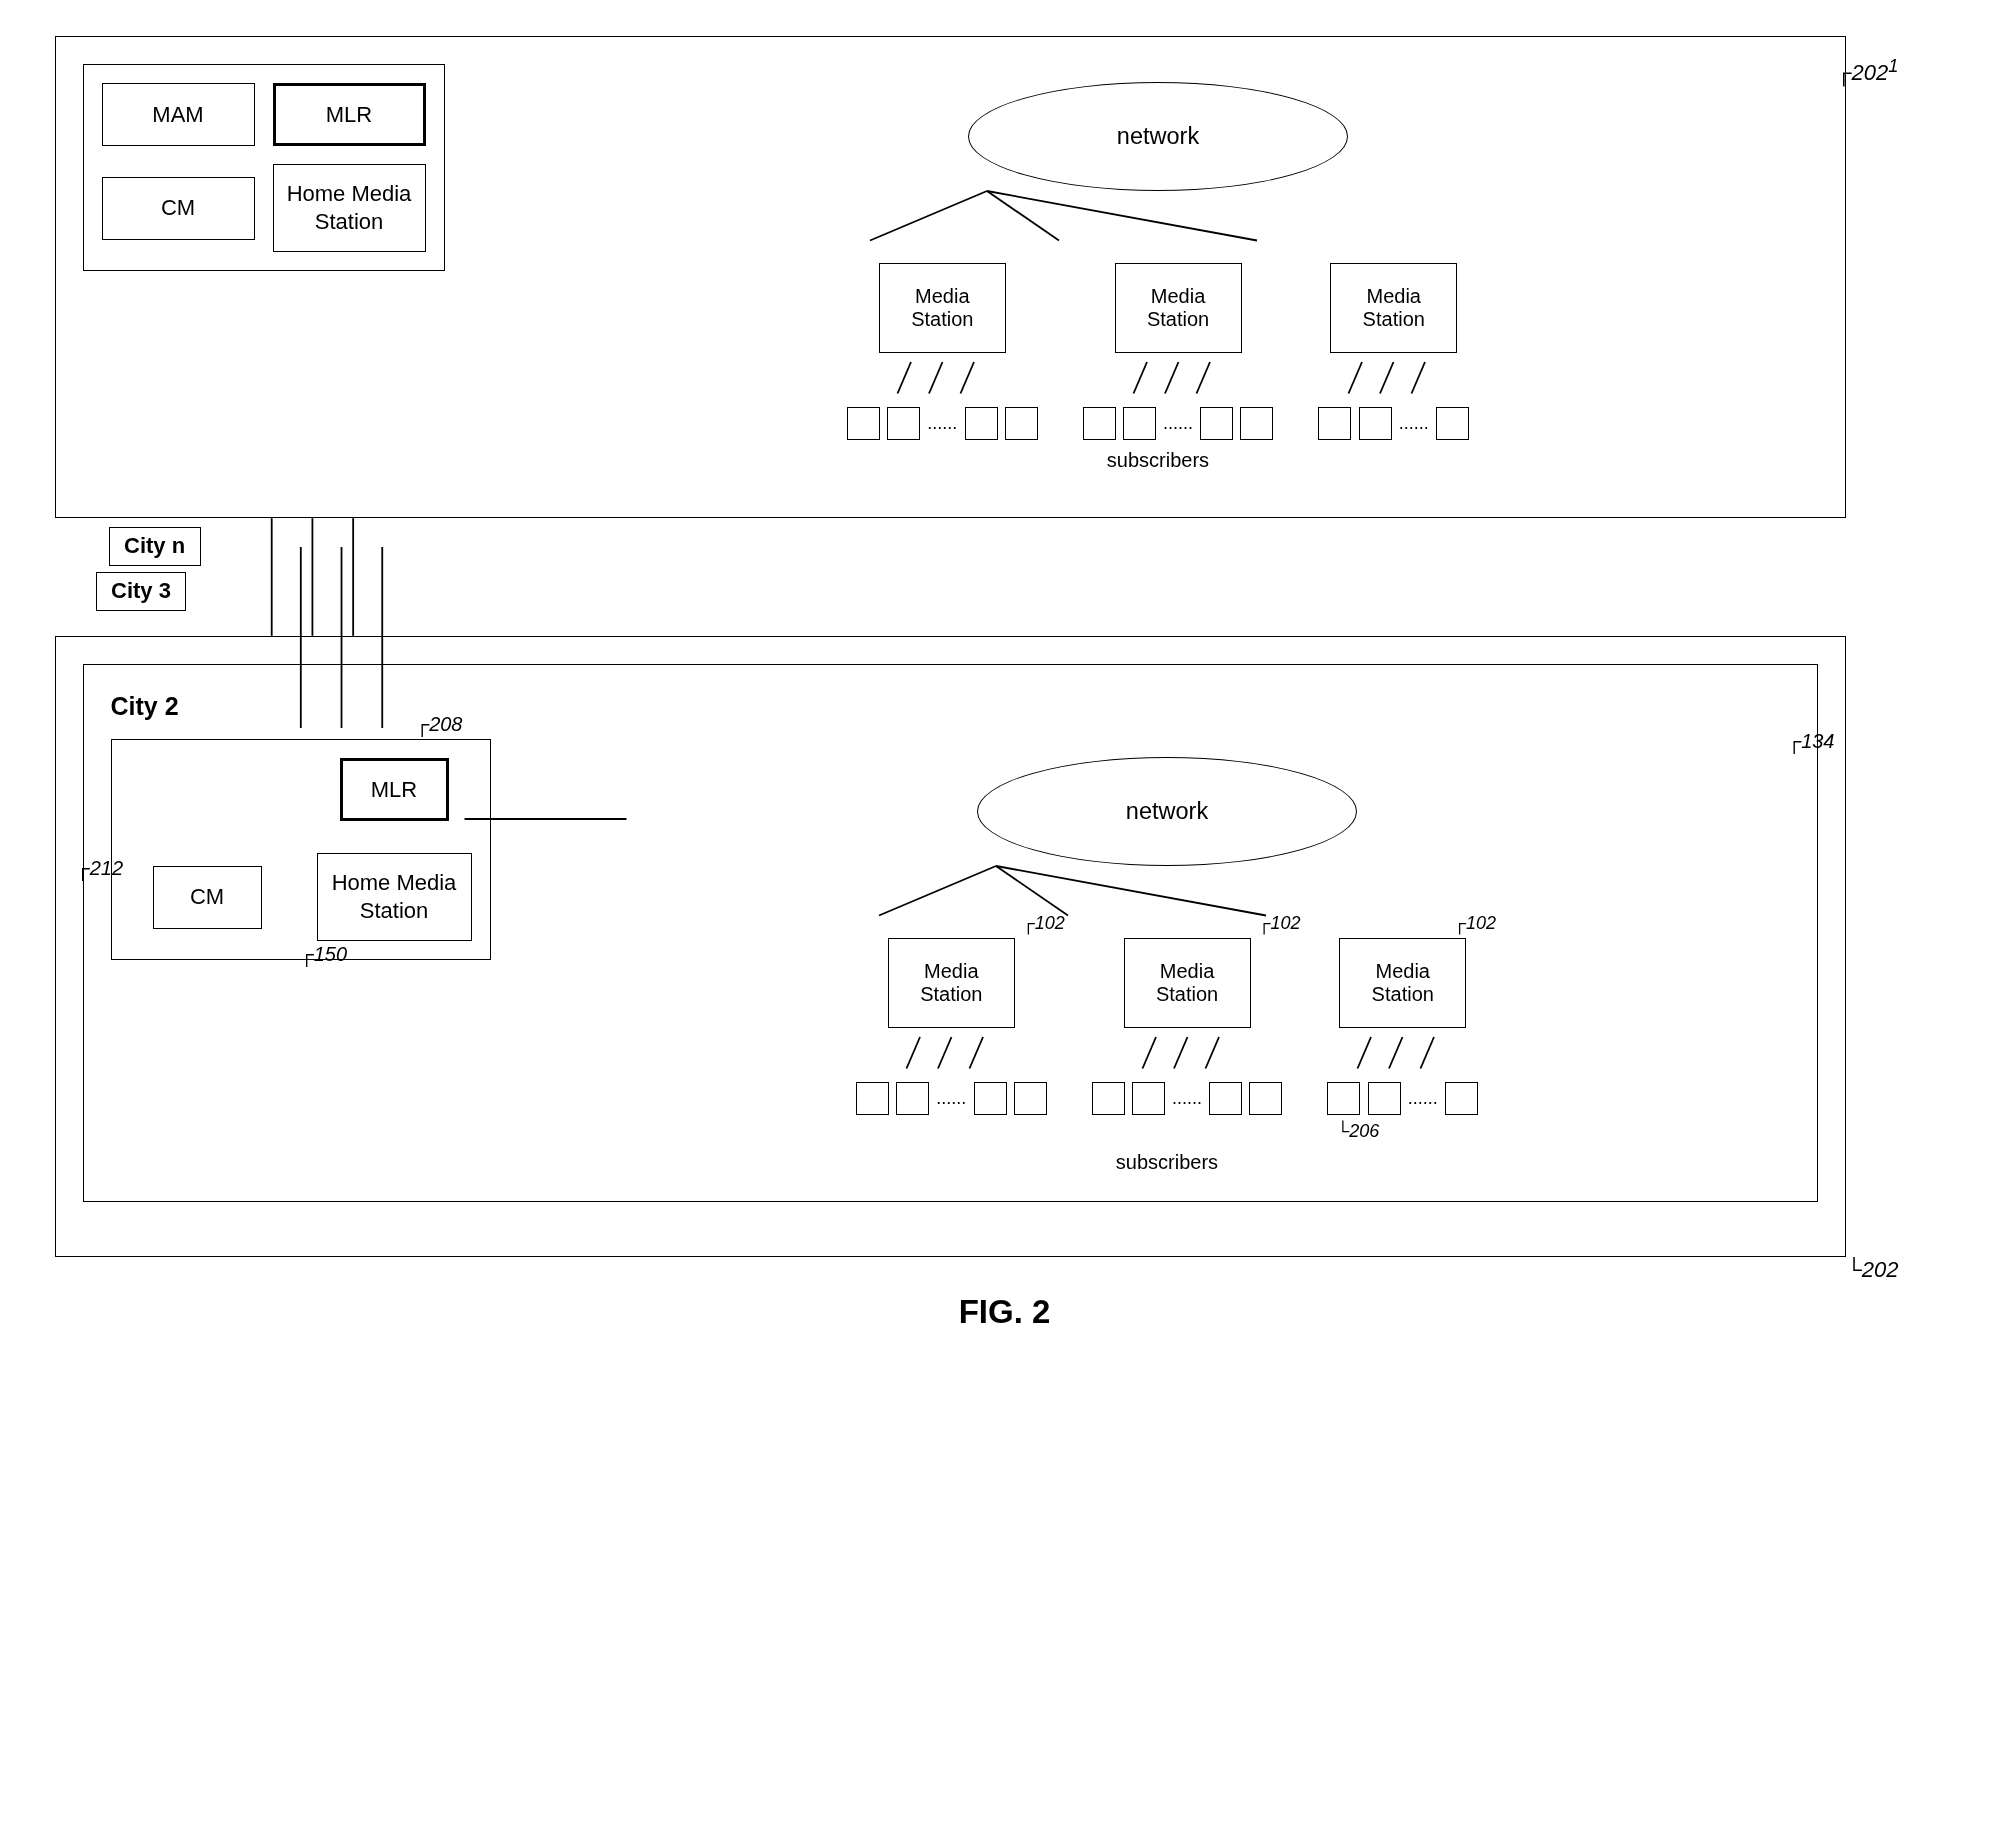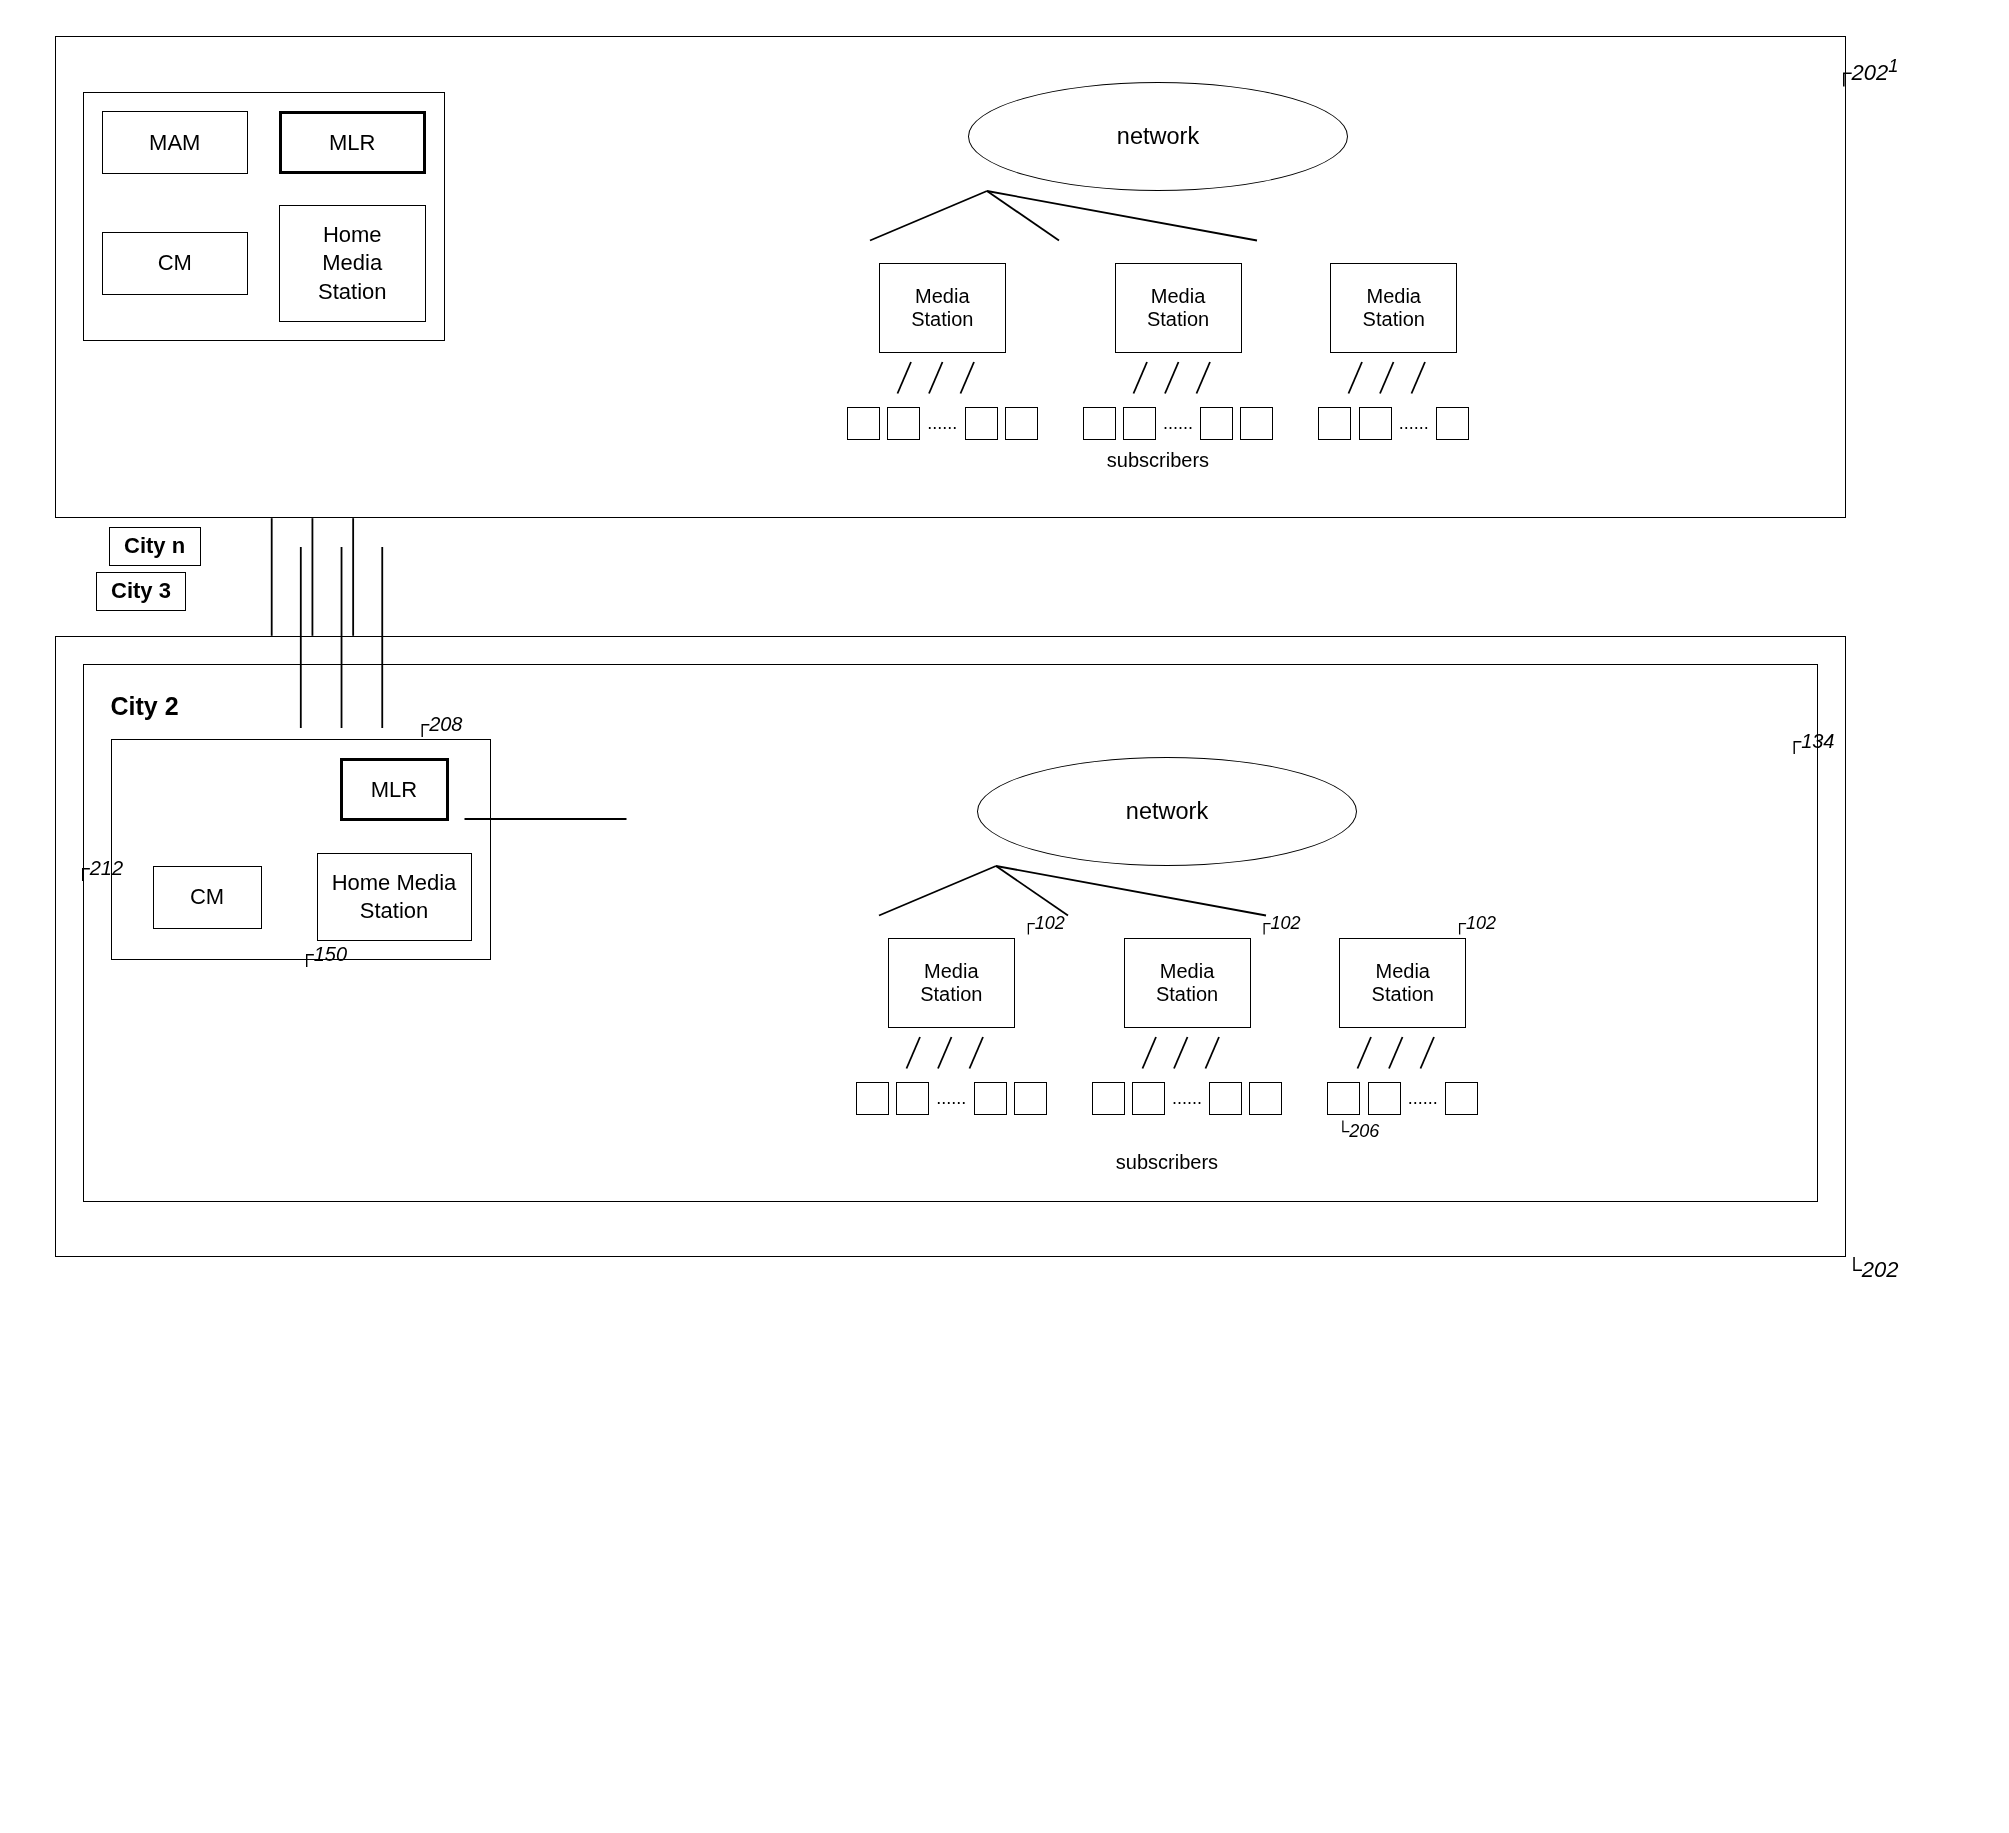--- a/index.html
+++ b/index.html
@@ -41,24 +41,23 @@
       gap: 54px;
     }
 
     
     .city1-left-panel {
       border: 1.8px solid #000;
       width: 362px;
       padding: 18px;
       display: grid;
       grid-template-columns: 1fr 1fr;
-      gap: 31px;
-      align-items: center;
-      position: relative;
-      margin-top: 28px;
+      gap: 18px;
+      align-items: center;
+      position: relative;
     }
 
     .component-box {
       border: 1.8px solid #000;
       padding: 14.5px 11px;
       text-align: center;
       font-size: 22px;
       background: #fff;
       min-width: 109px;
       min-height: 63px;
@@ -411,14 +410,15 @@
       </svg>
 
       <svg width="181" height="72" style="position:absolute; left:380px; top:118px; overflow:visible; pointer-events:none;" viewBox="0 0 200 80">
         <line x1="0" y1="40" x2="180" y2="40" stroke="#000" stroke-width="2"></line>
       </svg>
     </div>
 
     <div style="position:absolute; bottom:-27px; right:-54px; font-size:22px; font-style:italic;">└<span>202</span></div>
   </div>
 
+  <div class="fig-caption">FIG. 2</div>
 </div>
 
 
 </body></html>

